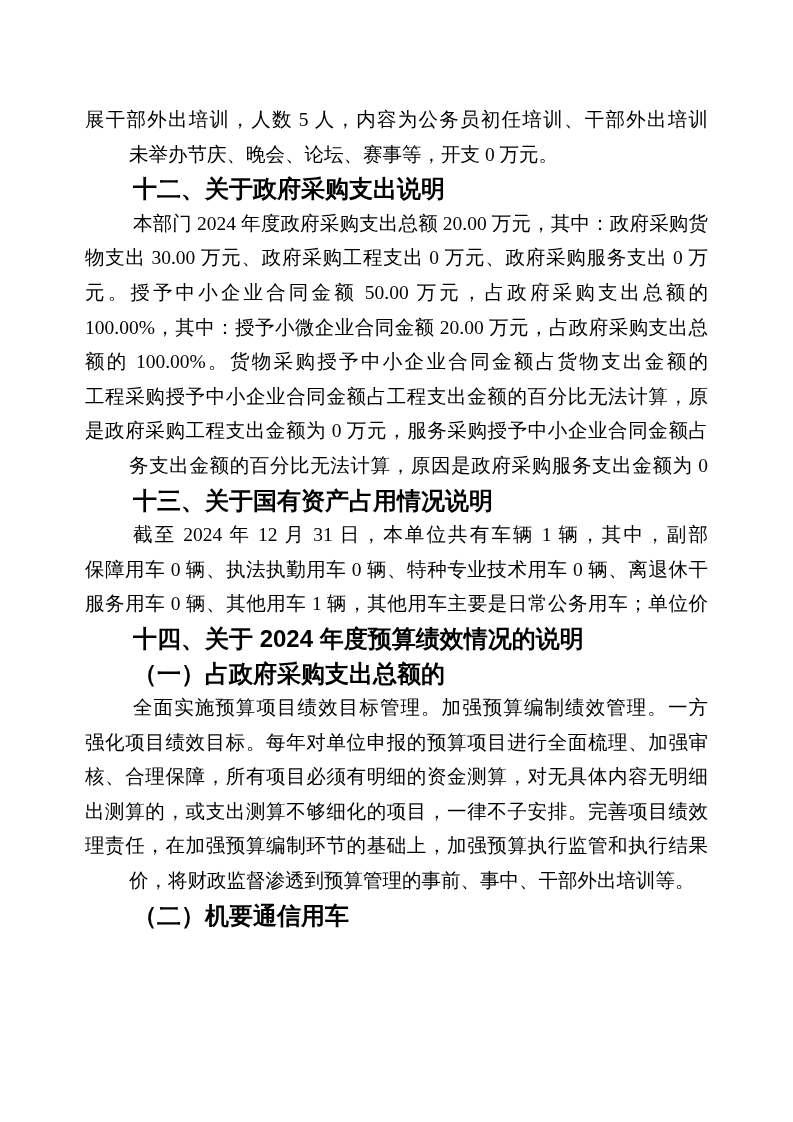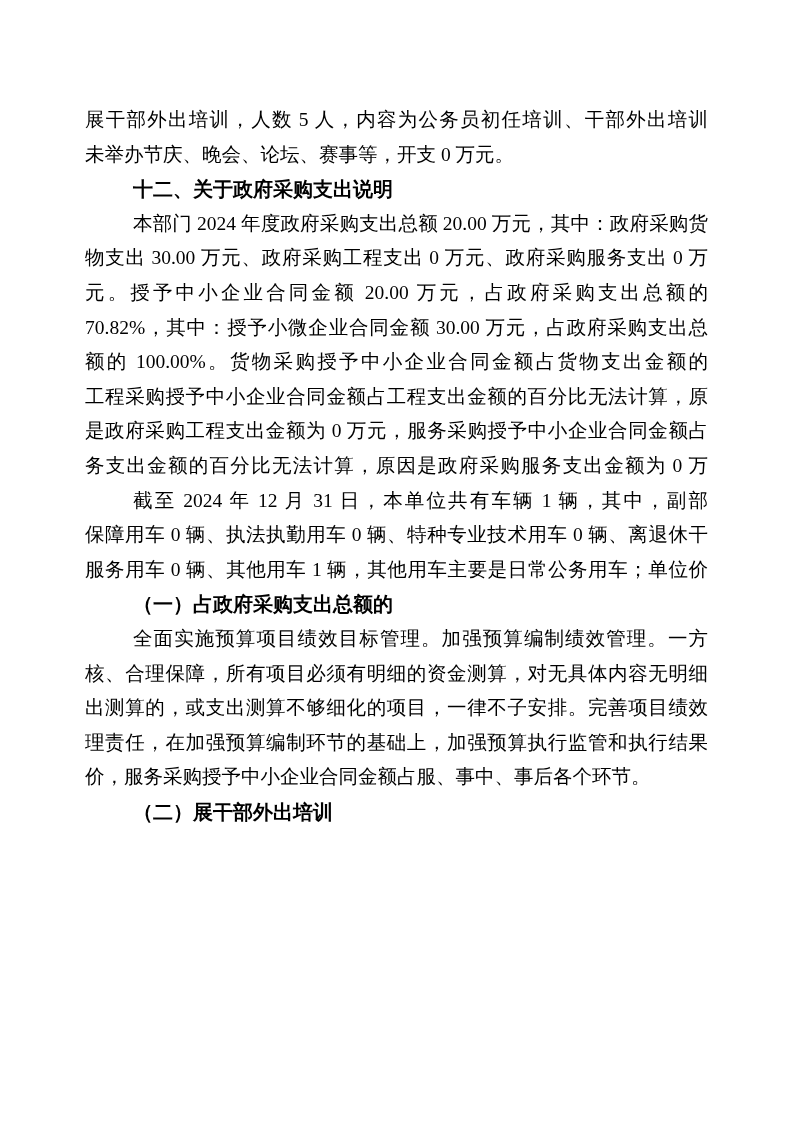--- a/index.html
+++ b/index.html
@@ -30,63 +30,67 @@
     height: 34.6px;
     line-height: 34.6px;
     font-size: 19.5px;
     text-align: justify;
     text-align-last: justify;
     overflow: hidden;
     white-space: normal;
   }
   .line.last {
     text-align-last: left;
+    margin-left: 44px;
   }
   .line.first-indent {
     text-indent: 48px;
   }
   .heading {
     height: 34.6px;
     line-height: 34.6px;
-    font-size: 20px;
+    font-size: 24px;
     font-weight: bold;
     font-family: "Liberation Sans", "DejaVu Sans", sans-serif;
     text-indent: 48px;
     overflow: hidden;
     white-space: nowrap;
   }
 </style>
 </head>
 <body>
 
 <div class="page">
   <div class="content">
       <div class="paragraph">
         <div class="line">展干部外出培训，人数 5 人，内容为公务员初任培训、干部外出培训等；</div>
         <div class="line last">未举办节庆、晚会、论坛、赛事等，开支 0 万元。</div>
       </div>
       <div class="heading">十二、关于政府采购支出说明</div>
       <div class="paragraph">
         <div class="line first-indent">本部门 2024 年度政府采购支出总额 20.00 万元，其中：政府采购货</div>
         <div class="line">物支出 30.00 万元、政府采购工程支出 0 万元、政府采购服务支出 0 万</div>
-        <div class="line">元。授予中小企业合同金额 20.00 万元，占政府采购支出总额的</div>
-        <div class="line">70.82%，其中：授予小微企业合同金额 30.00 万元，占政府采购支出总</div>
+        <div class="line">元。授予中小企业合同金额 50.00 万元，占政府采购支出总额的</div>
+        <div class="line">100.00%，其中：授予小微企业合同金额 20.00 万元，占政府采购支出总</div>
         <div class="line">额的 100.00%。货物采购授予中小企业合同金额占货物支出金额的 100%，</div>
         <div class="line">工程采购授予中小企业合同金额占工程支出金额的百分比无法计算，原因</div>
         <div class="line">是政府采购工程支出金额为 0 万元，服务采购授予中小企业合同金额占服</div>
         <div class="line last">务支出金额的百分比无法计算，原因是政府采购服务支出金额为 0 万元。</div>
       </div>
+      <div class="heading">十三、关于国有资产占用情况说明</div>
       <div class="paragraph">
         <div class="line first-indent">截至 2024 年 12 月 31 日，本单位共有车辆 1 辆，其中，副部（省）</div>
         <div class="line">保障用车 0 辆、执法执勤用车 0 辆、特种专业技术用车 0 辆、离退休干部</div>
         <div class="line">服务用车 0 辆、其他用车 1 辆，其他用车主要是日常公务用车；单位价值</div>
       </div>
+      <div class="heading">十四、关于 2024 年度预算绩效情况的说明</div>
       <div class="heading">（一）占政府采购支出总额的</div>
       <div class="paragraph">
         <div class="line first-indent">全面实施预算项目绩效目标管理。加强预算编制绩效管理。一方面，</div>
+        <div class="line">强化项目绩效目标。每年对单位申报的预算项目进行全面梳理、加强审</div>
         <div class="line">核、合理保障，所有项目必须有明细的资金测算，对无具体内容无明细支</div>
         <div class="line">出测算的，或支出测算不够细化的项目，一律不子安排。完善项目绩效管</div>
         <div class="line">理责任，在加强预算编制环节的基础上，加强预算执行监管和执行结果评</div>
-        <div class="line last">价，服务采购授予中小企业合同金额占服、事中、事后各个环节。</div>
+        <div class="line last">价，将财政监督渗透到预算管理的事前、事中、干部外出培训等。</div>
       </div>
-      <div class="heading">（二）展干部外出培训</div>
+      <div class="heading">（二）机要通信用车</div>
     </div>
 </div>
 
 </body></html>

